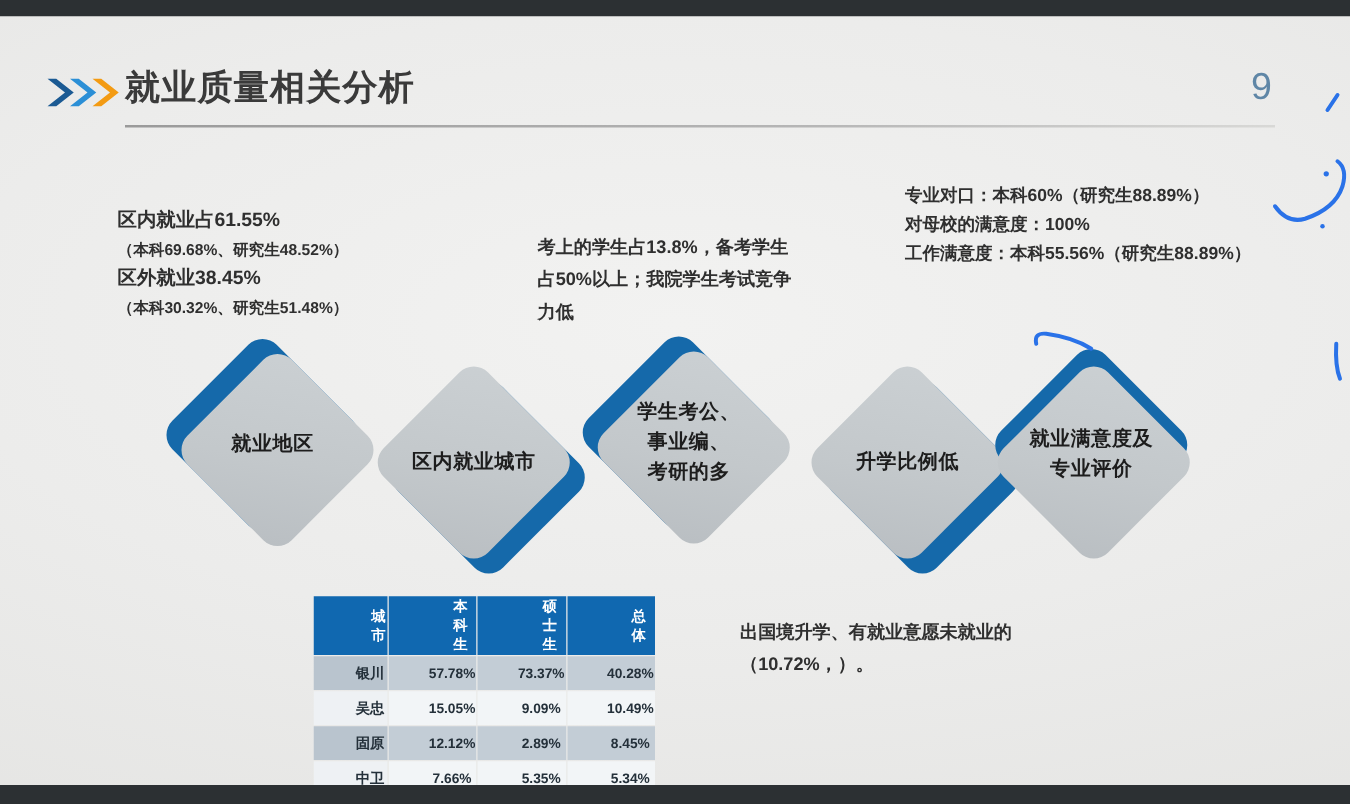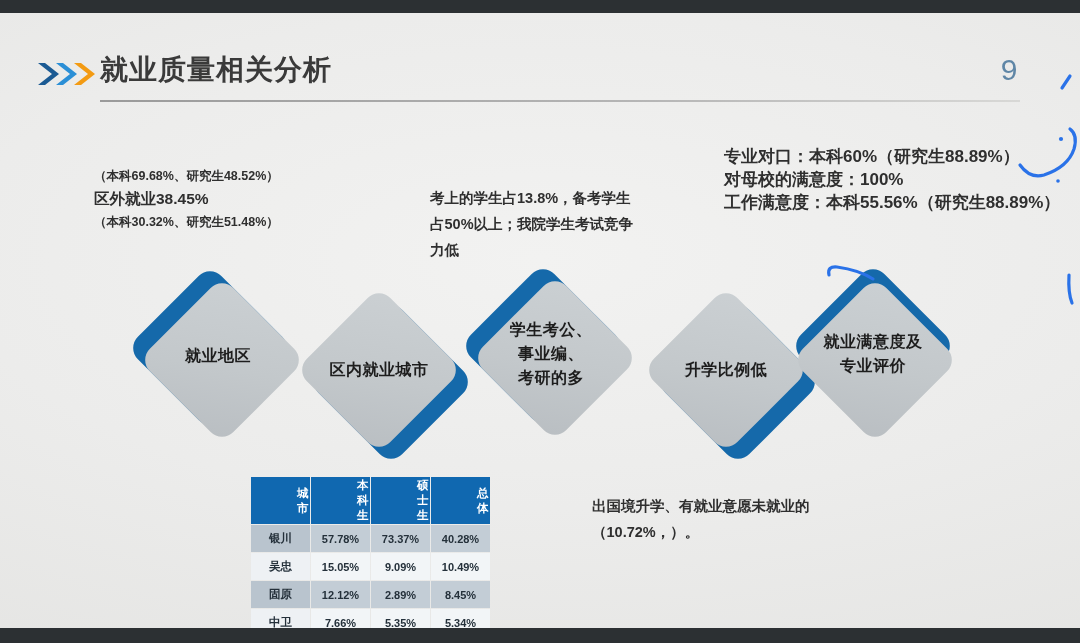--- a/index.html
+++ b/index.html
@@ -35,21 +35,21 @@
 
   
   .tblock{position:absolute;color:#2f2f2f;font-weight:700;}
   .tb-big{font-size:15.5px;line-height:24px;white-space:nowrap;}
   .tb-sub{font-size:12.5px;line-height:22px;white-space:nowrap;text-align:right;}
   .tb-para{font-size:14.5px;line-height:26px;font-weight:700;}
 
   #txt-left{left:94px;top:152px;}
   #txt-mid{left:430px;top:172px;width:210px;}
   #txt-right{left:724px;top:132px;}
-  #txt-right div{font-size:17px;line-height:23px;white-space:nowrap;}
+  #txt-right div{font-size:14px;line-height:23px;white-space:nowrap;}
   #txt-bottom{left:592px;top:480px;width:225px;}
 
   
   .dia{position:absolute;width:166px;height:166px;}
   .dia .blue,.dia .gray{
     position:absolute;width:118px;height:118px;border-radius:16px;
     transform:rotate(45deg);
   }
   .dia .blue{background:#1569aa;}
   .dia .gray{background:linear-gradient(145deg,#cbd0d3 0%,#c3c8cb 55%,#b9bec2 100%);}
@@ -60,21 +60,21 @@
     letter-spacing:.5px;pointer-events:none;
   }
 
   
   #tbl{position:absolute;left:250px;top:463px;width:235px;border-collapse:separate;border-spacing:1px;}
   #tbl th{
     background:#1068b0;color:#ffffff;font-size:11.5px;font-weight:700;
     height:26px;text-align:center;letter-spacing:.5px;padding-left:46px;
   }
   #tbl td{
-    font-size:11px;font-weight:700;color:#24303a;height:25px;text-align:center;
+    font-size:11px;font-weight:700;color:#24303a;height:25px;text-align:center;padding-left:32px;
   }
   #tbl td.city{font-size:11.5px;}
   #tbl tr.odd td{background:#c3cdd6;}
   #tbl tr.even td{background:#f2f5f7;}
   #tbl tr.odd td.city{background:#b9c4ce;}
   #tbl tr.even td.city{background:#eef1f4;}
 
   
   .pen{position:absolute;left:0;top:0;width:1080px;height:615px;pointer-events:none;}
 </style>
@@ -91,20 +91,21 @@
       <path d="M20 5 L34 16 L20 27 L27 27 L41 16 L27 5 Z" fill="#2b8fd6"></path>
       <path d="M38 5 L52 16 L38 27 L45 27 L59 16 L45 5 Z" fill="#f39b13"></path>
     </svg>
   </div>
 
   <div class="title">就业质量相关分析</div>
   <div class="pagenum">9</div>
   <div class="rule"></div>
 
   <div class="tblock" id="txt-left">
+    <div class="tb-big">区内就业占61.55%</div>
     <div class="tb-sub">（本科69.68%、研究生48.52%）</div>
     <div class="tb-big">区外就业38.45%</div>
     <div class="tb-sub">（本科30.32%、研究生51.48%）</div>
   </div>
 
   <div class="tblock tb-para" id="txt-mid">考上的学生占13.8%，备考学生占50%以上；我院学生考试竞争力低</div>
 
   <div class="tblock" id="txt-right">
     <div>专业对口：本科60%（研究生88.89%）</div>
     <div>对母校的满意度：100%</div>
@@ -130,21 +131,21 @@
     <div class="gray" style="left:28px;top:28px;"></div>
     <div class="lbl">学生考公、<br>事业编、<br>考研的多</div>
   </div>
 
   <div class="dia" style="left:643px;top:274px;">
     <div class="blue" style="left:36px;top:36px;"></div>
     <div class="gray" style="left:24px;top:24px;"></div>
     <div class="lbl">升学比例低</div>
   </div>
 
-  <div class="dia" style="left:790px;top:258px;">
+  <div class="dia" style="left:790px;top:268px;">
     <div class="blue" style="left:24px;top:16px;"></div>
     <div class="gray" style="left:26px;top:30px;"></div>
     <div class="lbl">就业满意度及<br>专业评价</div>
   </div>
 
   <table id="tbl">
     <thead>
       <tr>
         <th>城市</th>
         <th>本科生</th>

